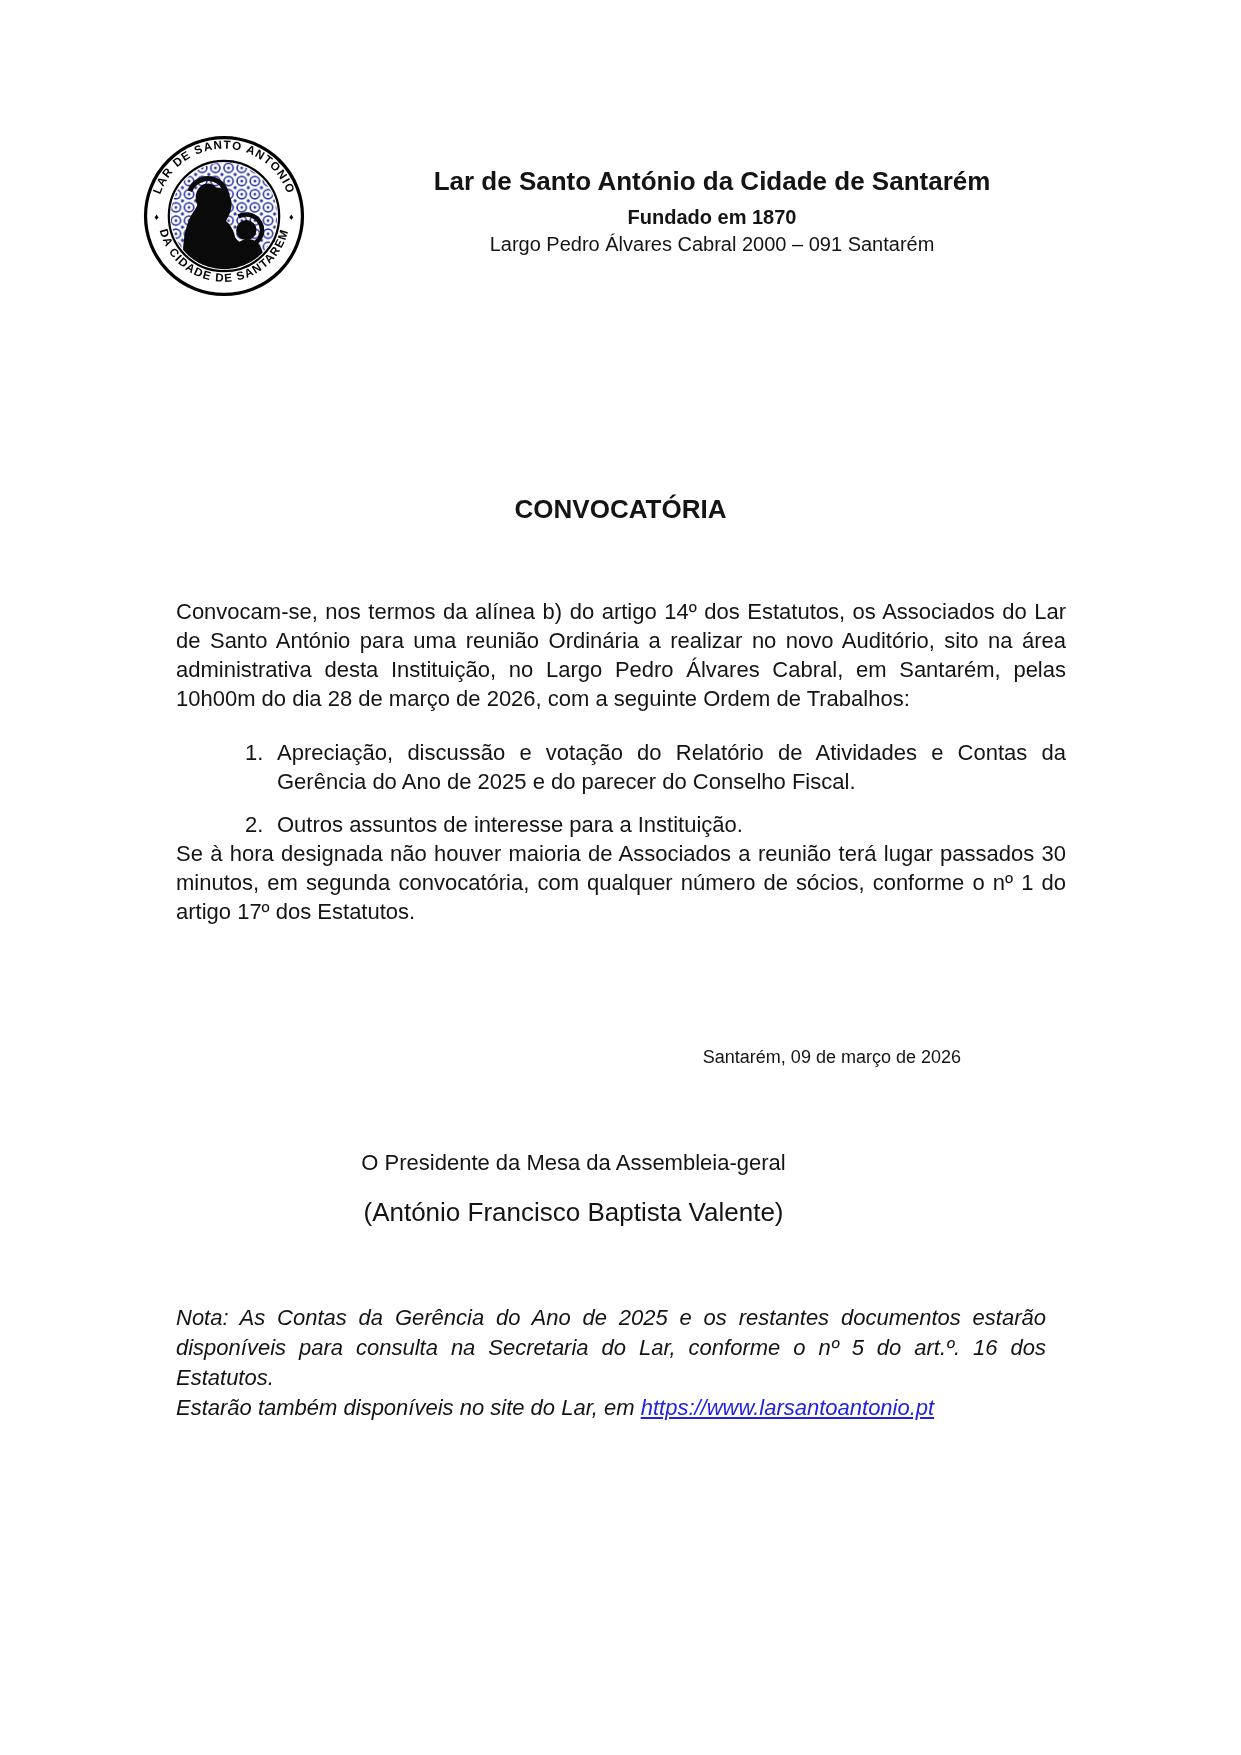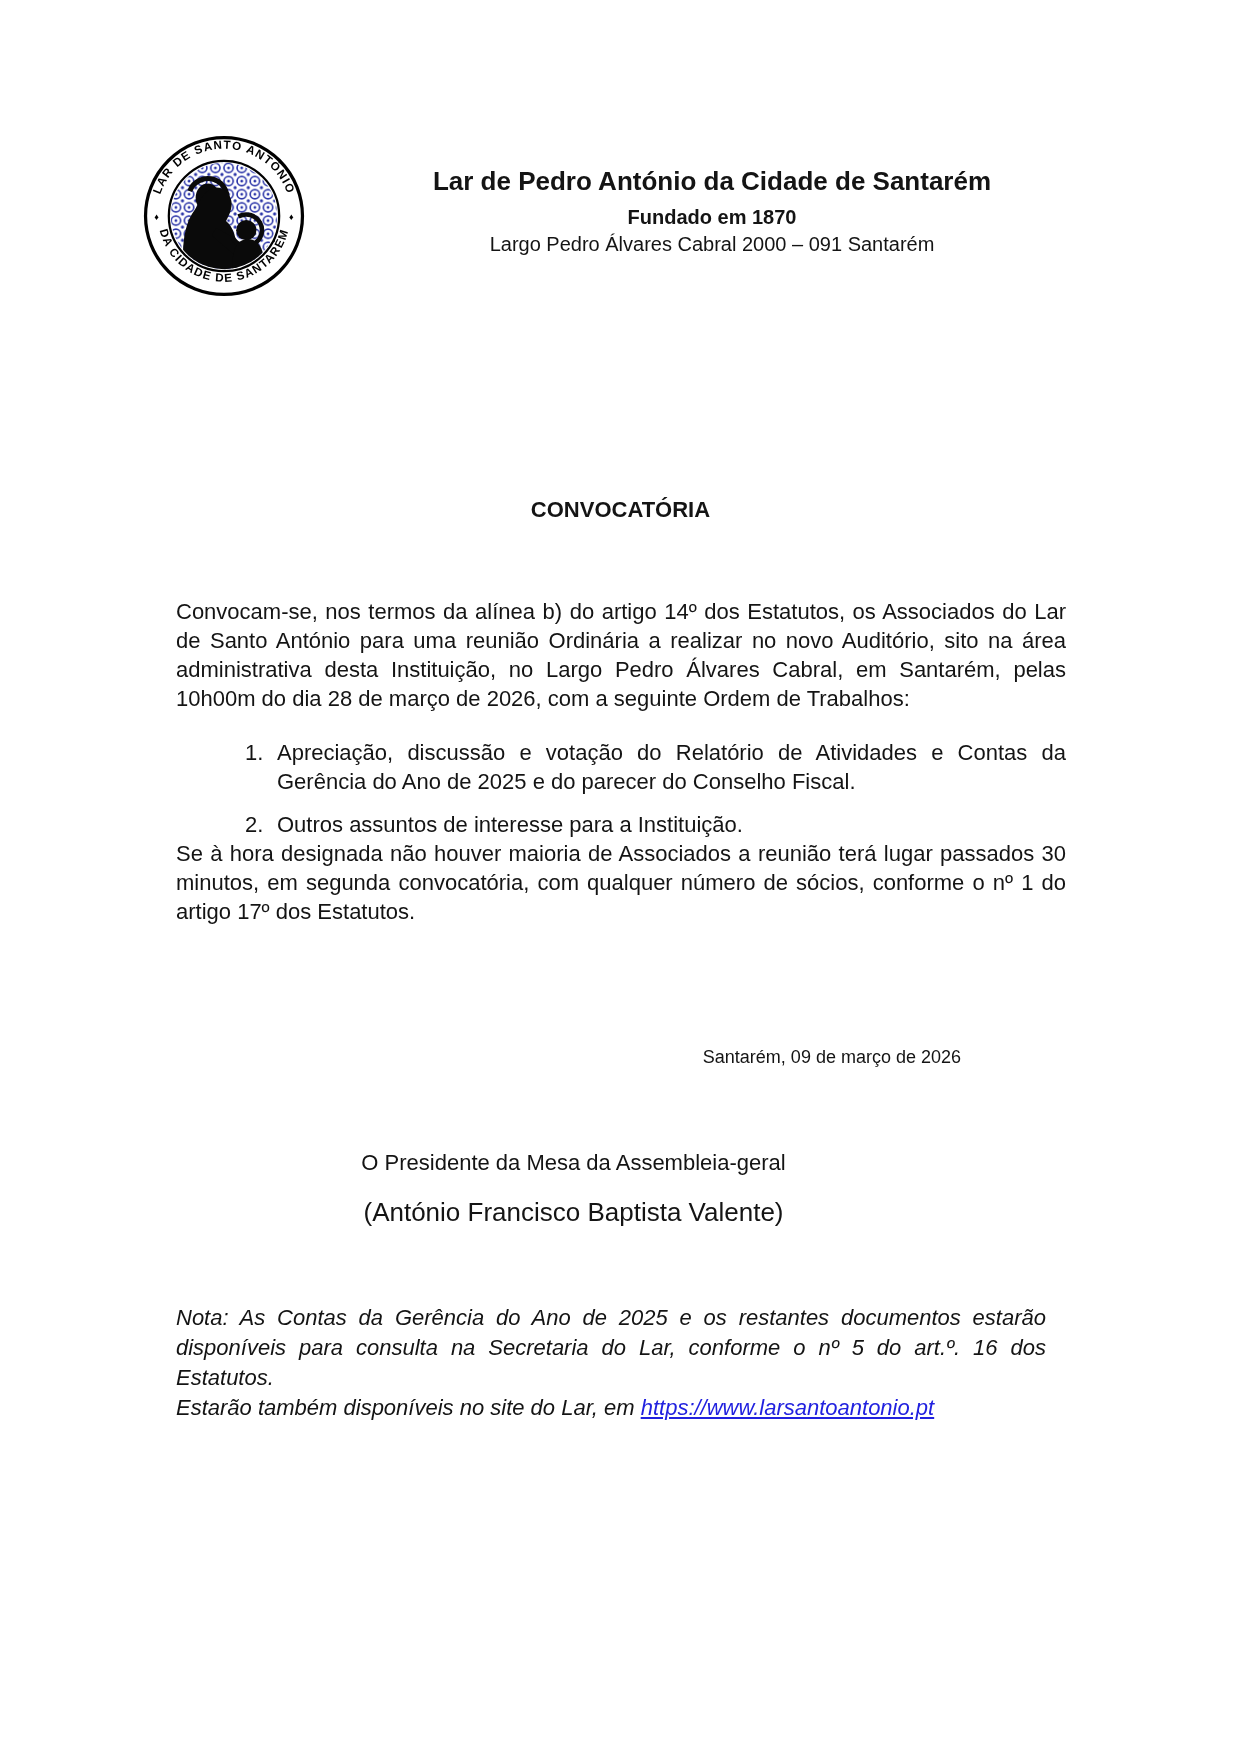--- a/index.html
+++ b/index.html
@@ -16,21 +16,21 @@
   .header-text{position:absolute;left:320px;top:164px;width:784px;text-align:center;}
   .h-title{font-size:26px;font-weight:bold;line-height:34px;letter-spacing:0px;}
   .h-founded{font-size:20px;font-weight:bold;line-height:27px;margin-top:6px;}
   .h-address{font-size:20px;line-height:27px;}
   .h-contact{font-size:21px;line-height:27px;}
   .h-contact .b{font-weight:bold;}
   .sp{display:inline-block;width:10px;}
 
   
   .doc-title{position:absolute;left:0;top:495px;width:1241px;text-align:center;
-             font-size:22px;font-weight:bold;line-height:29px;}
+             font-size:26px;font-weight:bold;line-height:29px;}
   .body-block{position:absolute;left:176px;top:597px;width:890px;font-size:22px;line-height:29px;}
   .body-block p{margin:0;}
   .just{text-align:justify;}
   .agenda{margin-top:25px;}
   .li{position:relative;padding-left:101px;}
   .li .num{position:absolute;left:69px;top:0;}
   .li .litext{display:block;text-align:justify;margin-top:14px;}
   .p2{margin-top:4px;}
 
   .dateline{position:absolute;left:176px;top:1043px;width:890px;box-sizing:border-box;
@@ -94,21 +94,21 @@
       <textPath href="#arcTop" startOffset="50%" text-anchor="middle">LAR DE SANTO ANTÓNIO</textPath>
     </text>
     <text class="ring-text">
       <textPath href="#arcBot" startOffset="50%" text-anchor="middle">DA CIDADE DE SANTARÉM</textPath>
     </text>
     <text x="13.5" y="84" font-size="9" text-anchor="middle">♦</text>
     <text x="146.5" y="84" font-size="9" text-anchor="middle">♦</text>
   </svg>
 
   <div class="header-text">
-    <div class="h-title">Lar de Pedro António da Cidade de Santarém</div>
+    <div class="h-title">Lar de Santo António da Cidade de Santarém</div>
     <div class="h-founded">Fundado em 1870</div>
     <div class="h-address">Largo Pedro Álvares Cabral 2000 – 091 Santarém</div>
   </div>
 
   <div class="doc-title">CONVOCATÓRIA</div>
 
   <div class="body-block">
     <p class="just">Convocam-se, nos termos da alínea b) do artigo 14º dos Estatutos, os Associados do Lar de Santo António para uma reunião Ordinária a realizar no novo Auditório, sito na área administrativa desta Instituição, no Largo Pedro Álvares Cabral, em Santarém, pelas 10h00m do dia 28 de março de 2026, com a seguinte Ordem de Trabalhos:</p>
 
     <div class="agenda">

